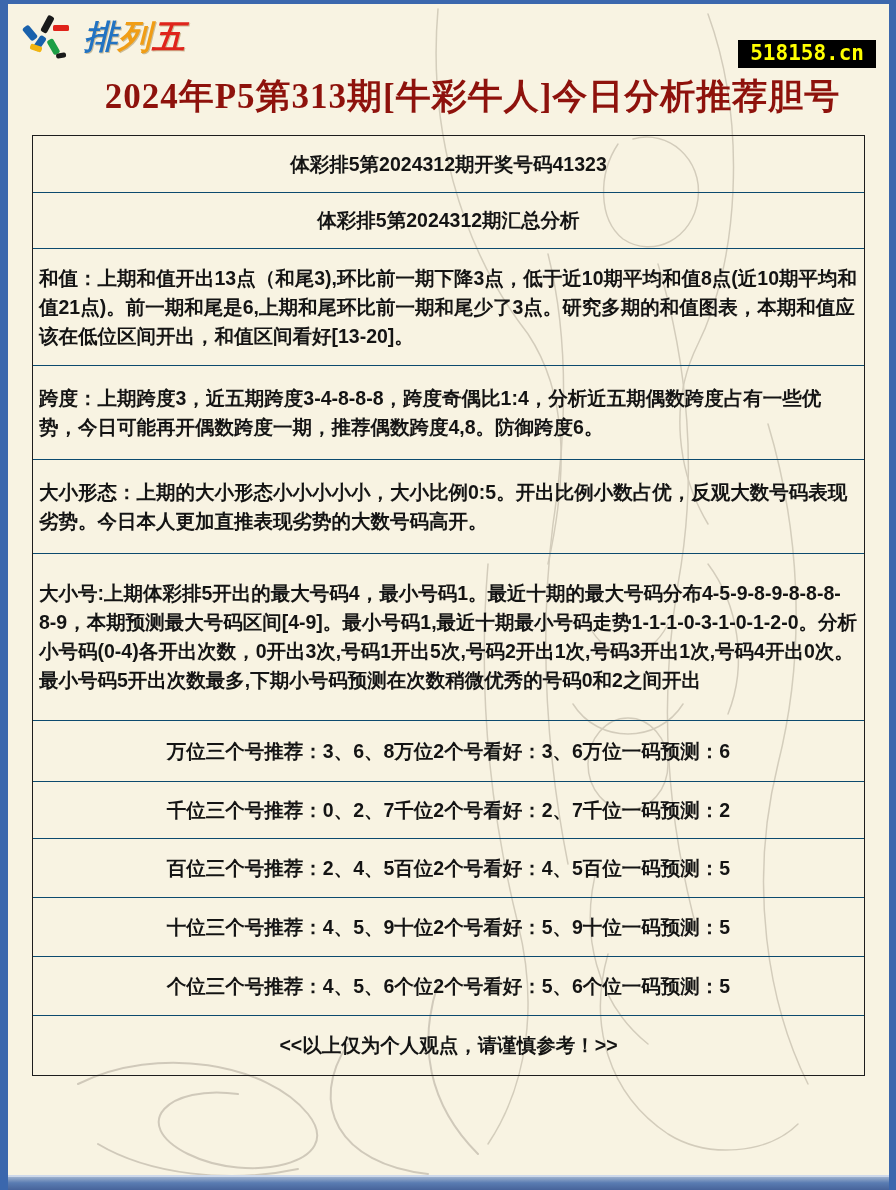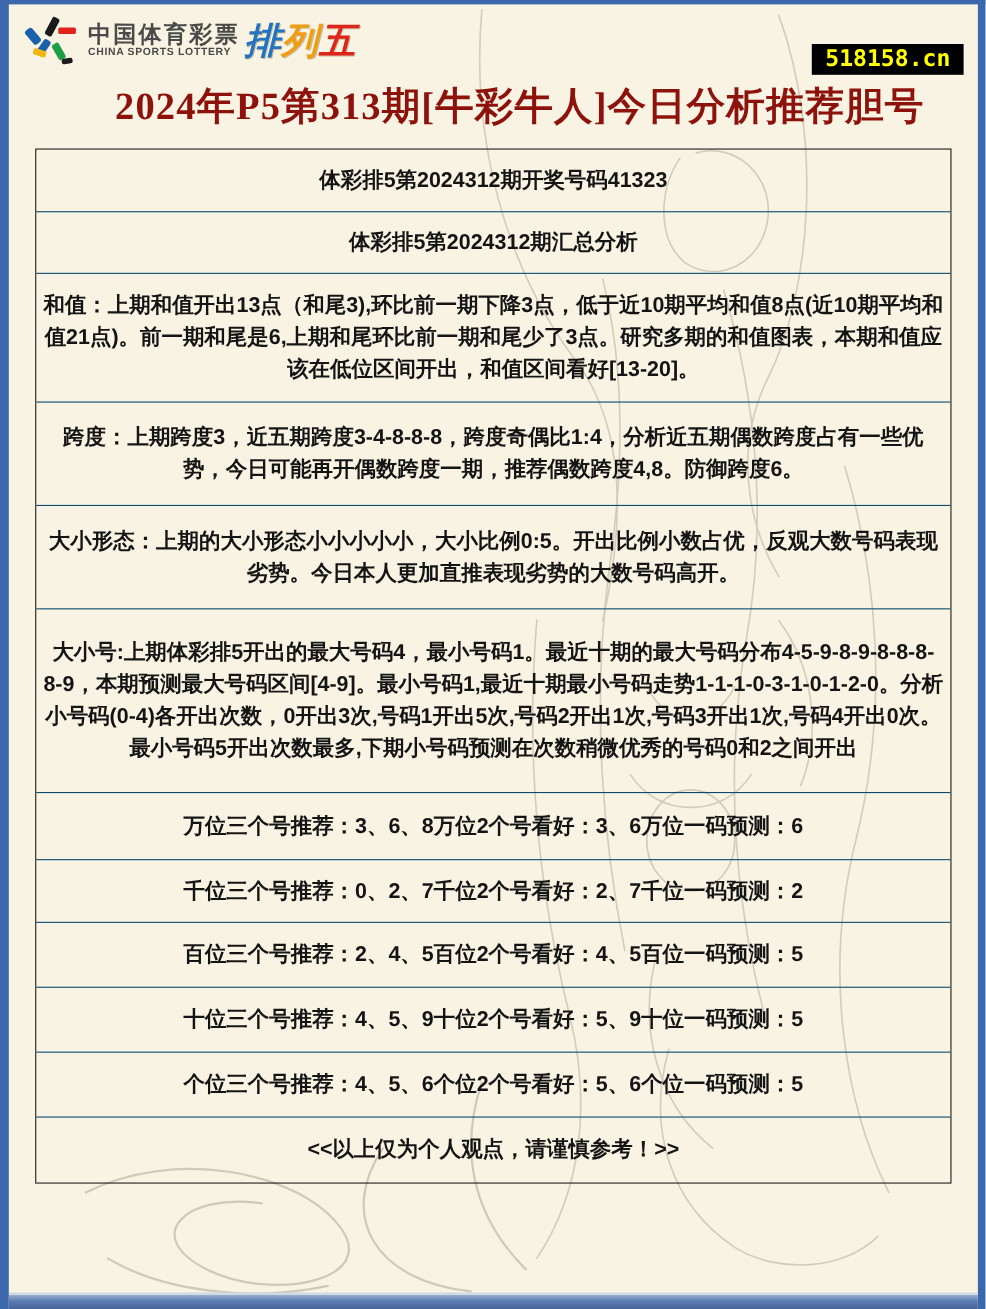--- a/index.html
+++ b/index.html
@@ -57,21 +57,21 @@
     border:1px solid #1d1d1d;
     color:#141414;
   }
   .row {
     border-bottom:1px solid #0c4a6e;
     display:flex; align-items:center;
     font-size:19.5px; font-weight:bold; line-height:29px;
   }
   .row:last-child { border-bottom:none; }
   .row.center { justify-content:center; text-align:center; }
-  .row.left { justify-content:flex-start; text-align:center; padding:8px 6px; }
+  .row.left { justify-content:flex-start; text-align:left; padding:8px 6px; }
   .r0 { min-height:57px; }
   .r1 { min-height:56px; }
   .r2 { min-height:117px; }
   .r3 { min-height:94px; }
   .r4 { min-height:94px; }
   .r5 { min-height:167px; }
   .r6 { min-height:61px; }
   .r7 { min-height:57px; }
   .r8 { min-height:59px; }
   .r9 { min-height:59px; }
@@ -119,24 +119,20 @@
     <div class="logo">
       <svg class="logo-icon" viewBox="0 0 52 48">
         <rect x="22" y="2" width="7" height="18" rx="2" fill="#1a1a1a" transform="rotate(28 25 11)"></rect>
         <rect x="31" y="12" width="16" height="6" rx="1.5" fill="#e0231a"></rect>
         <rect x="4" y="12" width="8" height="16" rx="2.5" fill="#1961ac" transform="rotate(-40 8 20)"></rect>
         <rect x="14" y="22" width="7" height="16" rx="2" fill="#1961ac" transform="rotate(35 17 30)"></rect>
         <rect x="28" y="26" width="7" height="16" rx="2" fill="#1d9f46" transform="rotate(-30 31 34)"></rect>
         <rect x="8" y="32" width="12" height="6" rx="2" fill="#f3b50f" transform="rotate(18 14 35)"></rect>
         <rect x="34" y="40" width="10" height="5" rx="2" fill="#1a1a1a" transform="rotate(-8 39 42)"></rect>
       </svg>
-      <div class="logo-text">
-        <div class="logo-cn">中国体育彩票</div>
-        <div class="logo-en">CHINA SPORTS LOTTERY</div>
-      </div>
       <div class="product">
         <span class="p0">排</span><span class="p1">列</span><span class="p2">五</span>
       </div>
     </div>
     <div class="badge">518158.cn</div>
   </div>
 
   <h1 class="title">2024年P5第313期[牛彩牛人]今日分析推荐胆号</h1>
 
   <div class="table">

